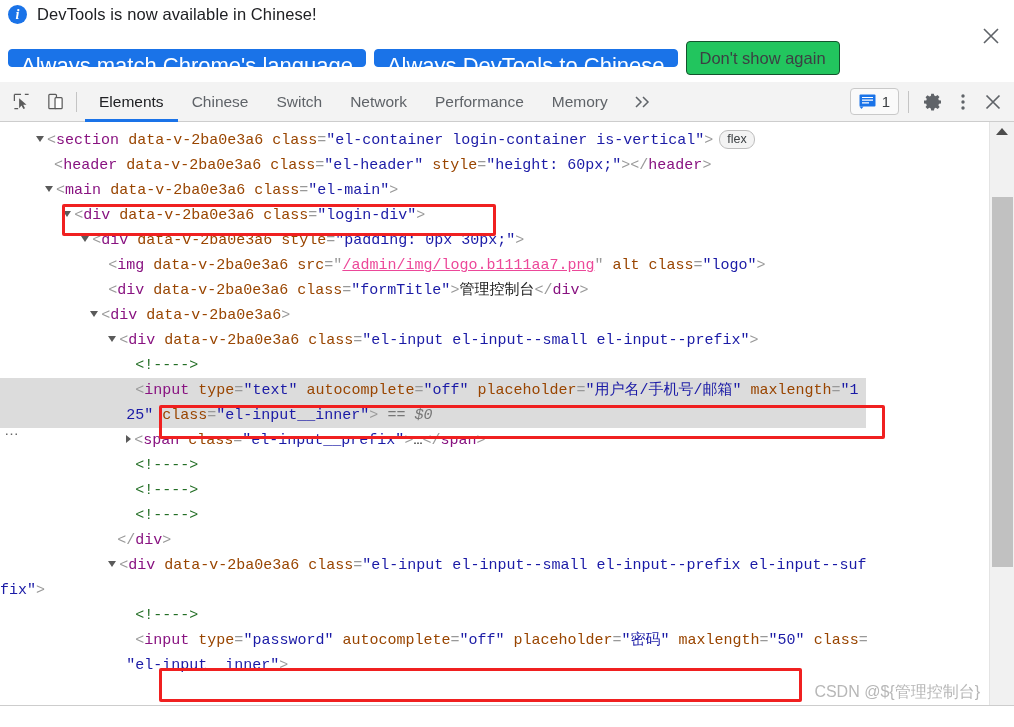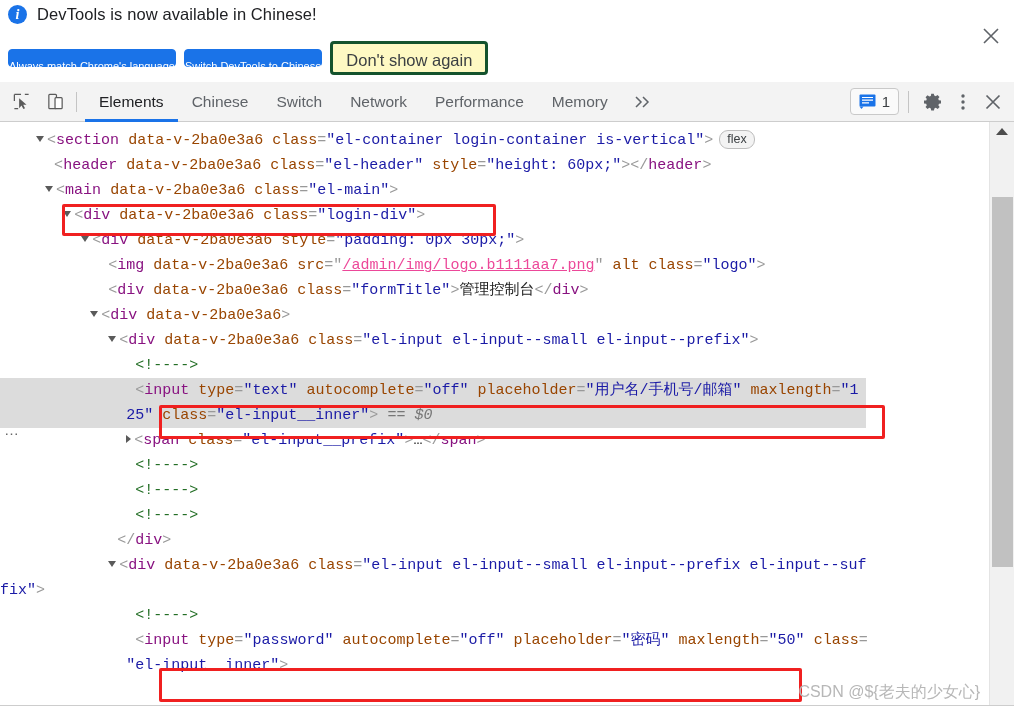--- a/index.html
+++ b/index.html
@@ -26,26 +26,26 @@
     display:flex; align-items:center; justify-content:center;
     line-height:1;
   }
   .notif-text {
     font-size:16.5px; color:#202124; letter-spacing:0.1px;
     font-family:"Liberation Sans", sans-serif;
   }
   .notif-row2 { position:absolute; left:8px; top:41px; display:flex; align-items:center; gap:8px; }
   .btn-primary {
     background:#1a73e8; color:#ffffff; border:1px solid #1a73e8;
-    border-radius:4px; padding:0 0; height:18px; line-height:32px;
-    font-size:11px; font-family:"Liberation Sans", sans-serif;
+    border-radius:4px; padding:0 12px; height:18px; line-height:32px;
+    font-size:22px; font-family:"Liberation Sans", sans-serif;
     cursor:pointer; white-space:nowrap;
   }
   .btn-secondary {
-    background:#fef9c3; color:#3c4043; border:3px solid #14532d;
+    background:#22c55e; color:#3c4043; border:1px solid #14532d;
     border-radius:4px; padding:0 13px; height:34px; line-height:32px;
     font-size:16.5px; font-family:"Liberation Sans", sans-serif;
     cursor:pointer; white-space:nowrap;
   }
   .notif-close {
     position:absolute; right:12px; top:25px;
     width:22px; height:22px; cursor:pointer;
     color:#5f6368;
   }
 
@@ -171,21 +171,21 @@
 
 <div id="root">
 
   <div class="notif">
     <div class="notif-row1">
       <span class="info-icon">i</span>
       <span class="notif-text">DevTools is now available in Chinese!</span>
     </div>
     <div class="notif-row2">
       <button class="btn-primary">Always match Chrome's language</button>
-      <button class="btn-primary">Switch DevTools to Chinese</button>
+      <button class="btn-primary">Always DevTools to Chinese</button>
       <button class="btn-secondary">Don't show again</button>
     </div>
     <div class="notif-close">
       <svg width="22" height="22" viewBox="0 0 22 22">
         <path d="M4 4 L18 18 M18 4 L4 18" stroke="#5f6368" stroke-width="1.6" fill="none"></path>
       </svg>
     </div>
   </div>
 
   <div class="toolbar">
@@ -300,14 +300,14 @@
   <div class="ellipsis-badge" style="top:424px;">…</div>
 
   <div class="vscroll">
     <div class="vs-arrow-up"></div>
     <div class="vs-thumb"></div>
     <div class="vs-arrow-dn"></div>
   </div>
 
   <div class="bottom-strip"></div>
 
-  <div class="watermark">CSDN @${老夫的少女心}</div>
+  <div class="watermark">CSDN @${管理控制台}</div>
 </div>
 
 </body></html>

